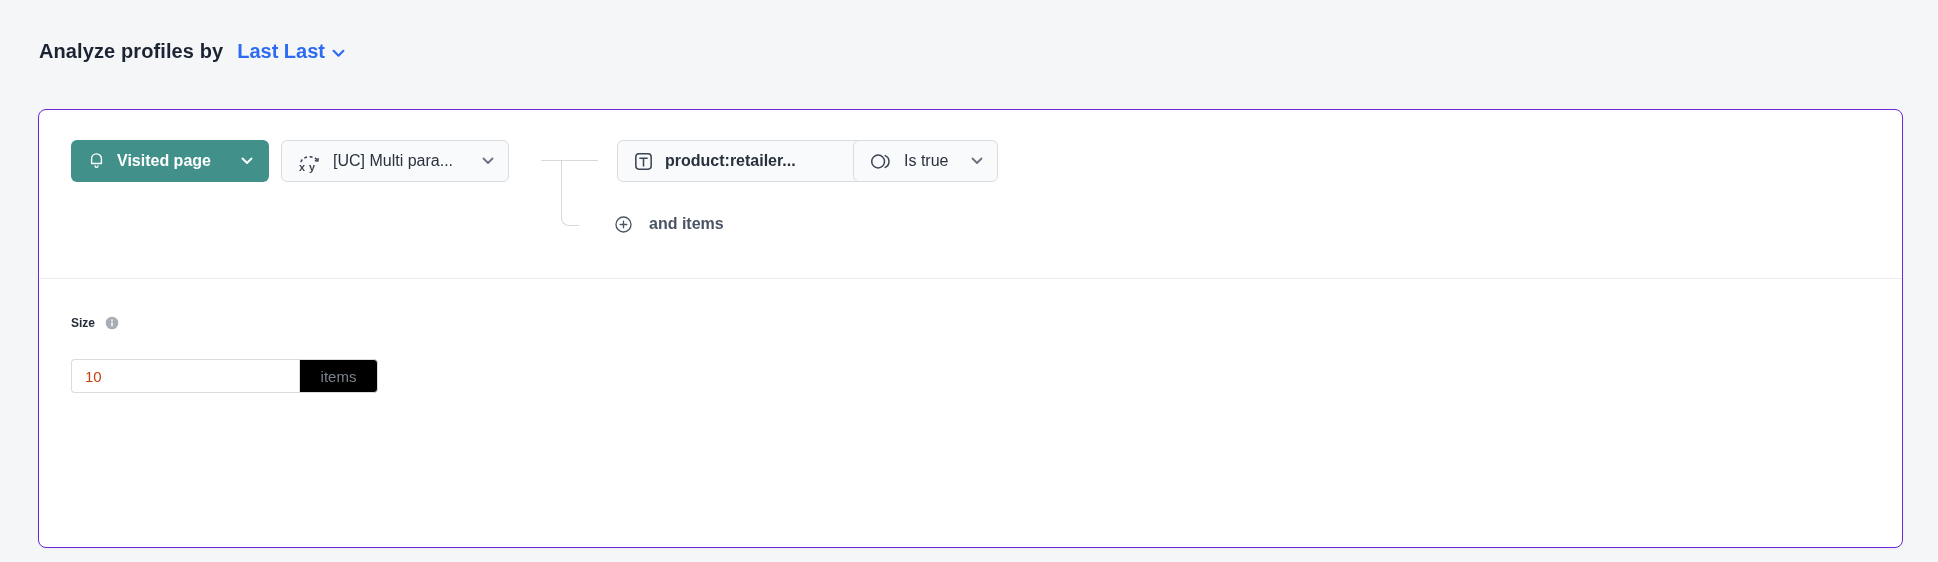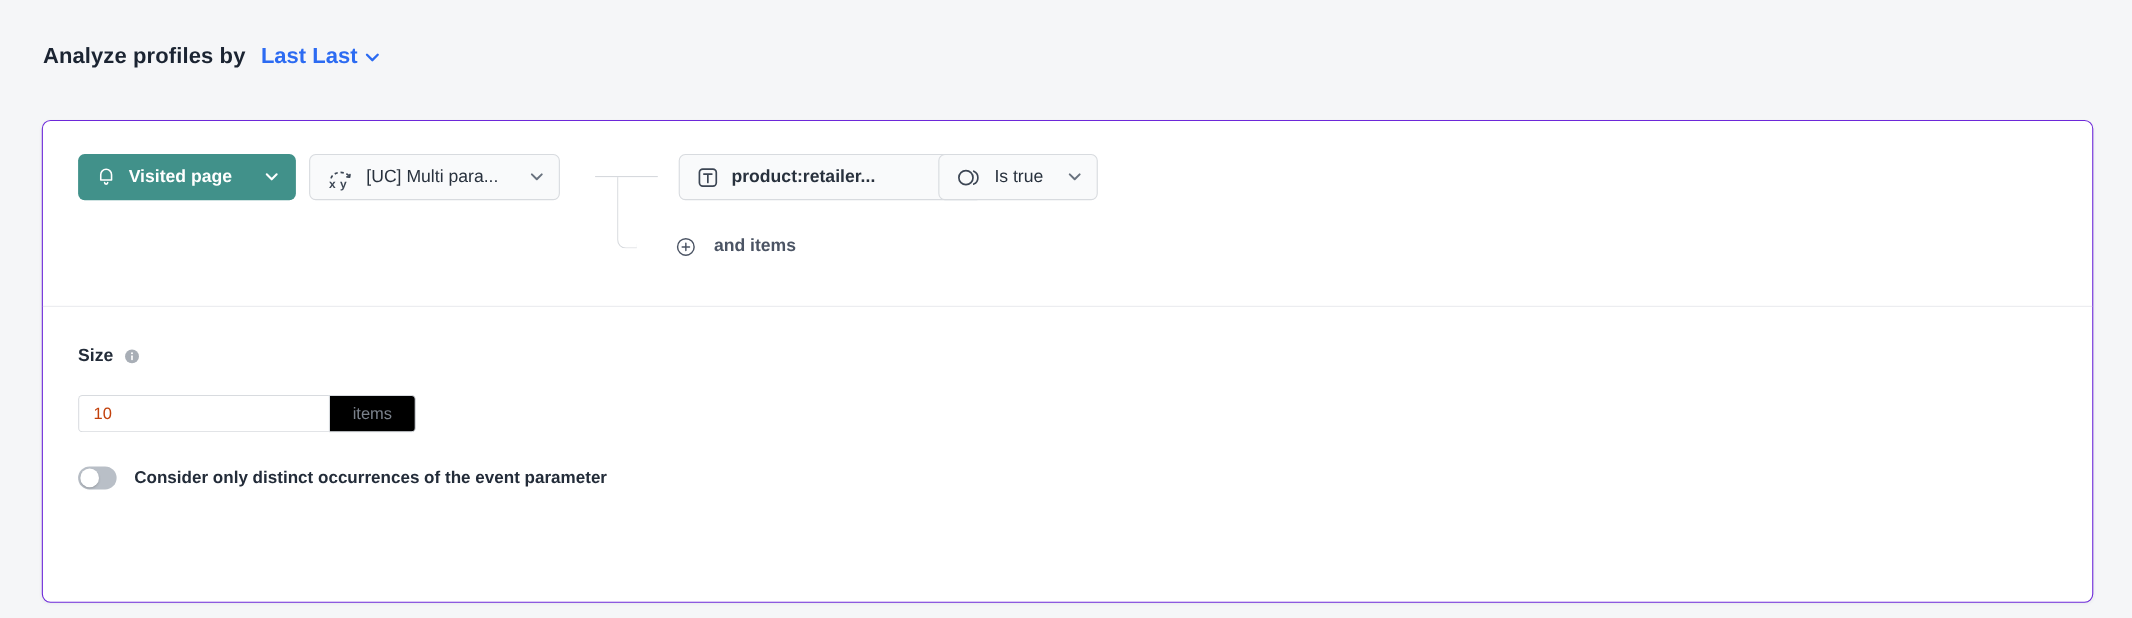--- a/index.html
+++ b/index.html
@@ -76,21 +76,21 @@
 
   
   .size-section {
     position: absolute; left: 0; top: 168px; width: 100%; height: 185px;
     border-top: 1px solid #eaecef;
   }
   .size-label-row {
     position: absolute; left: 32px; top: 36px;
     display: flex; align-items: center; gap: 9px;
   }
-  .size-label { font-size: 16px; font-weight: 700; color: #232c39; }
+  .size-label { font-size: 12px; font-weight: 700; color: #232c39; }
   .info-icon { display: flex; cursor: pointer; border: none; background: none; padding: 0; }
   .input-group { position: absolute; left: 32px; top: 80px; display: flex; height: 34px; }
   .size-input {
     width: 228px; height: 34px; padding: 0 13px;
     border: 1px solid #d8dbdf; border-right: none;
     border-radius: 4px 0 0 4px;
     font-family: inherit; font-size: 15px; color: #c2410c;
     background: #ffffff; outline: none;
   }
   .input-addon {
@@ -231,22 +231,16 @@
           <circle cx="12" cy="12" r="9.5" fill="#a8aeb6"></circle>
           <circle cx="12" cy="7.8" r="1.4" fill="#ffffff"></circle>
           <rect x="10.9" y="10.6" width="2.2" height="6.6" rx="1.1" fill="#ffffff"></rect>
         </svg>
       </button>
     </div>
     <div class="input-group">
       <input class="size-input" type="text" value="10" style="">
       <div class="input-addon">items</div>
     </div>
-    <div class="toggle-row">
-      <button class="toggle">
-        <span class="toggle-knob"></span>
-      </button>
-      <span class="toggle-label">Consider only distinct occurrences of the event parameter</span>
-    </div>
   </div>
 
 
 </div>
 
 </body></html>

